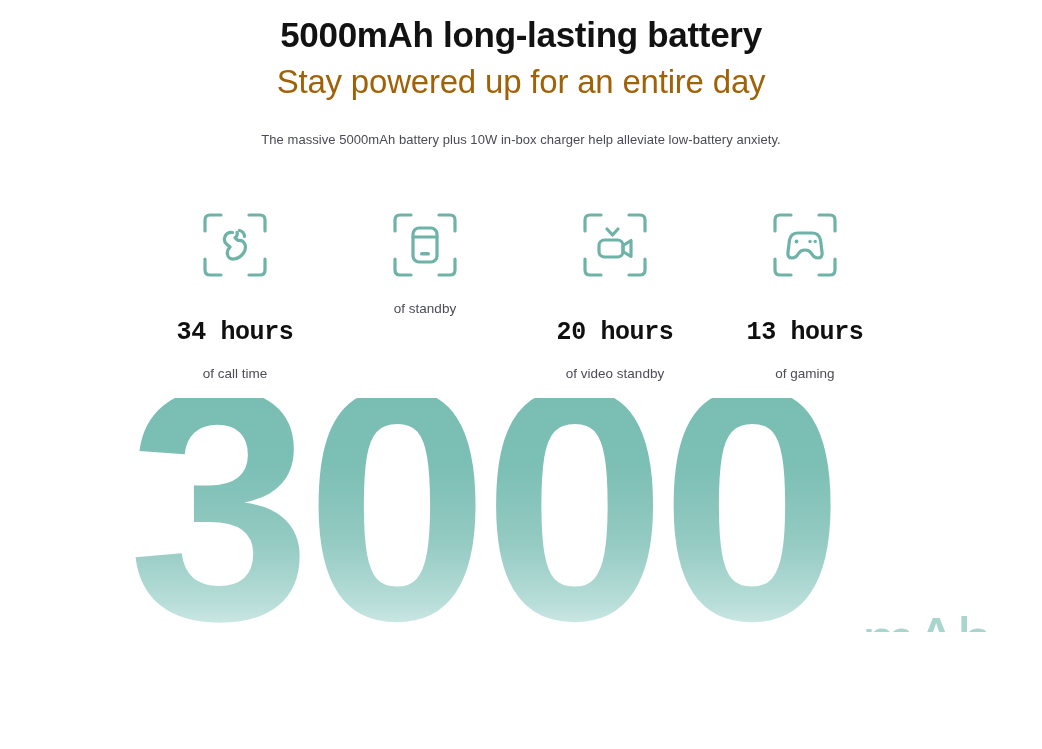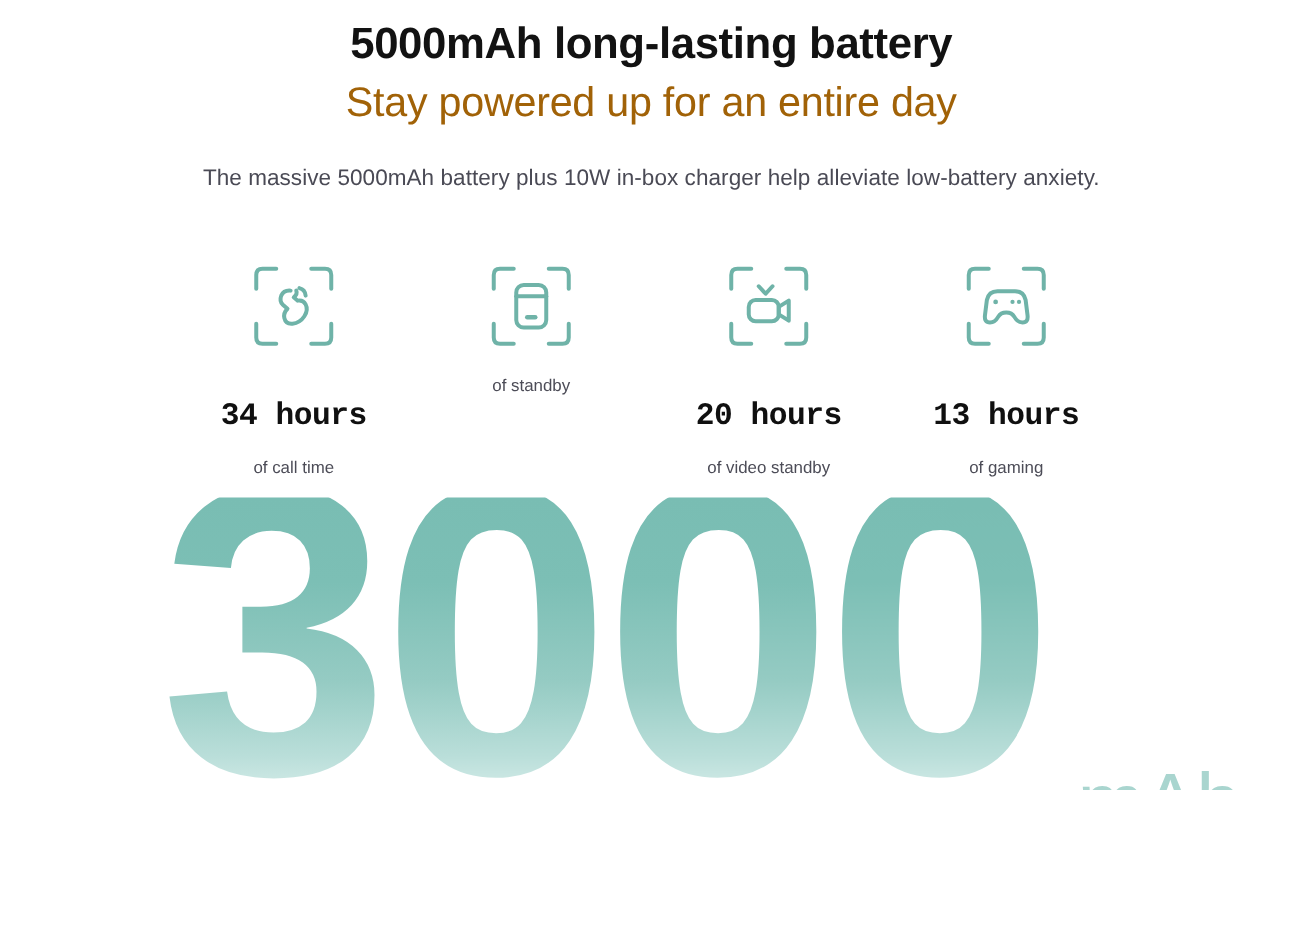--- a/index.html
+++ b/index.html
@@ -45,21 +45,21 @@
     letter-spacing: -0.2px;
     line-height: 1.3;
     margin: 6px 0 0 0;
   }
   .desc {
     position: absolute;
     left: 0;
     top: 132px;
     width: 1042px;
     text-align: center;
-    font-size: 18px;
+    font-size: 13px;
     color: #4a4a55;
     letter-spacing: 0.05px;
   }
 
   
   .stats {
     position: absolute;
     left: 140px;
     top: 208px;
     width: 760px;

